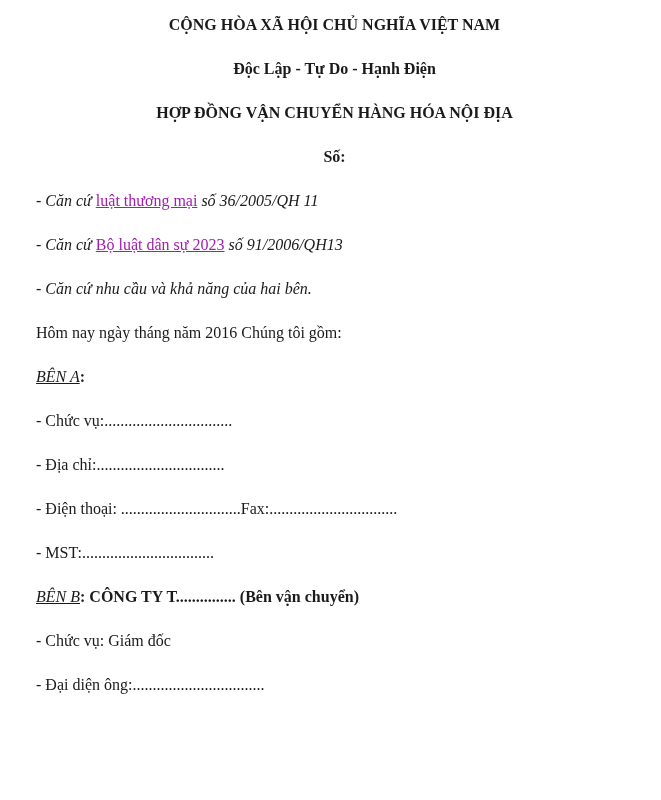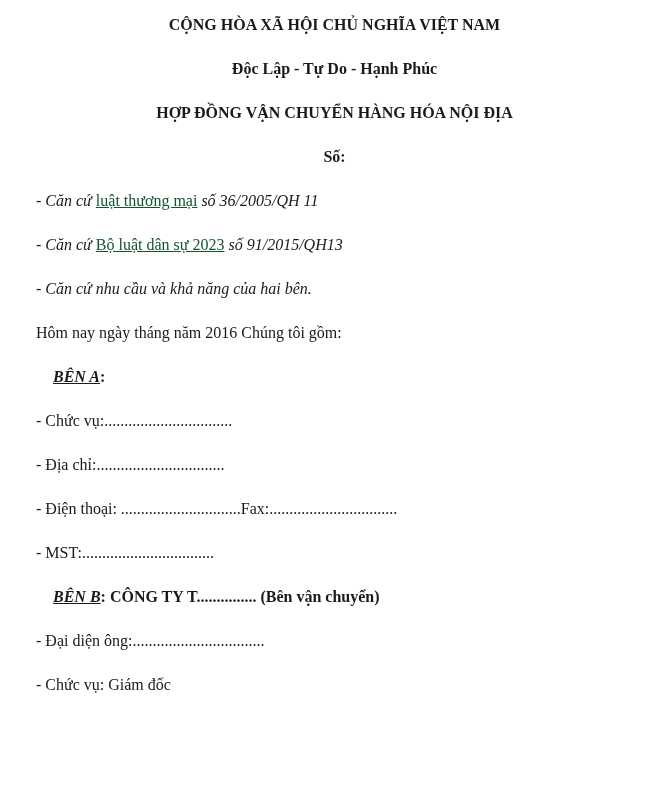--- a/index.html
+++ b/index.html
@@ -13,53 +13,52 @@
     font-family: "Liberation Serif", "DejaVu Serif", serif;
     font-size: 16px;
     color: #1a1a1a;
     overflow: hidden;
   }
   .line { margin: 0 0 24px 0; line-height: 20px; white-space: nowrap; }
   .center { text-align: center; }
   .bold { font-weight: bold; }
   .italic { font-style: italic; }
   .doc-link {
-    color: #14532d;
+    color: #a21caf;
     text-decoration: underline;
     font-style: normal;
     cursor: pointer;
   }
   .party-label {
-    font-weight: bold;
+    font-weight: normal;
     font-style: italic;
     text-decoration: underline;
-    margin-left: 17px;
   }
   .party-rest { font-weight: bold; font-style: normal; }
 </style>
 </head>
 <body>
 
 <div class="page">
 
   <p class="line center bold">CỘNG HÒA XÃ HỘI CHỦ NGHĨA VIỆT NAM</p>
 
-  <p class="line center bold">Độc Lập - Tự Do - Hạnh Phúc</p>
+  <p class="line center bold">Độc Lập - Tự Do - Hạnh Điện</p>
 
 
   <p class="line center bold">HỢP ĐỒNG VẬN CHUYỂN HÀNG HÓA NỘI ĐỊA</p>
 
   <p class="line center bold">Số:</p>
 
   <p class="line italic">
     <span>- Căn cứ </span><a class="doc-link">luật thương mại</a><span> số 36/2005/QH 11</span>
   </p>
 
   <p class="line italic">
-    <span>- Căn cứ </span><a class="doc-link">Bộ luật dân sự 2023</a><span> số 91/2015/QH13</span>
+    <span>- Căn cứ </span><a class="doc-link">Bộ luật dân sự 2023</a><span> số 91/2006/QH13</span>
   </p>
 
   <p class="line italic">- Căn cứ nhu cầu và khả năng của hai bên.</p>
 
   <p class="line">Hôm nay ngày tháng năm 2016 Chúng tôi gồm:</p>
 
   <p class="line">
     <span class="party-label">BÊN A</span><span class="party-rest">:</span>
   </p>
 
@@ -69,17 +68,17 @@
   <p class="line">- Địa chỉ:................................</p>
 
   <p class="line">- Điện thoại: ..............................Fax:................................</p>
 
   <p class="line">- MST:.................................</p>
 
   <p class="line">
     <span class="party-label">BÊN B</span><span class="party-rest">: CÔNG TY T............... (Bên vận chuyển)</span>
   </p>
 
+  <p class="line">- Chức vụ: Giám đốc</p>
+
   <p class="line">- Đại diện ông:.................................</p>
-
-  <p class="line">- Chức vụ: Giám đốc</p>
 
 </div>
 
 </body></html>

